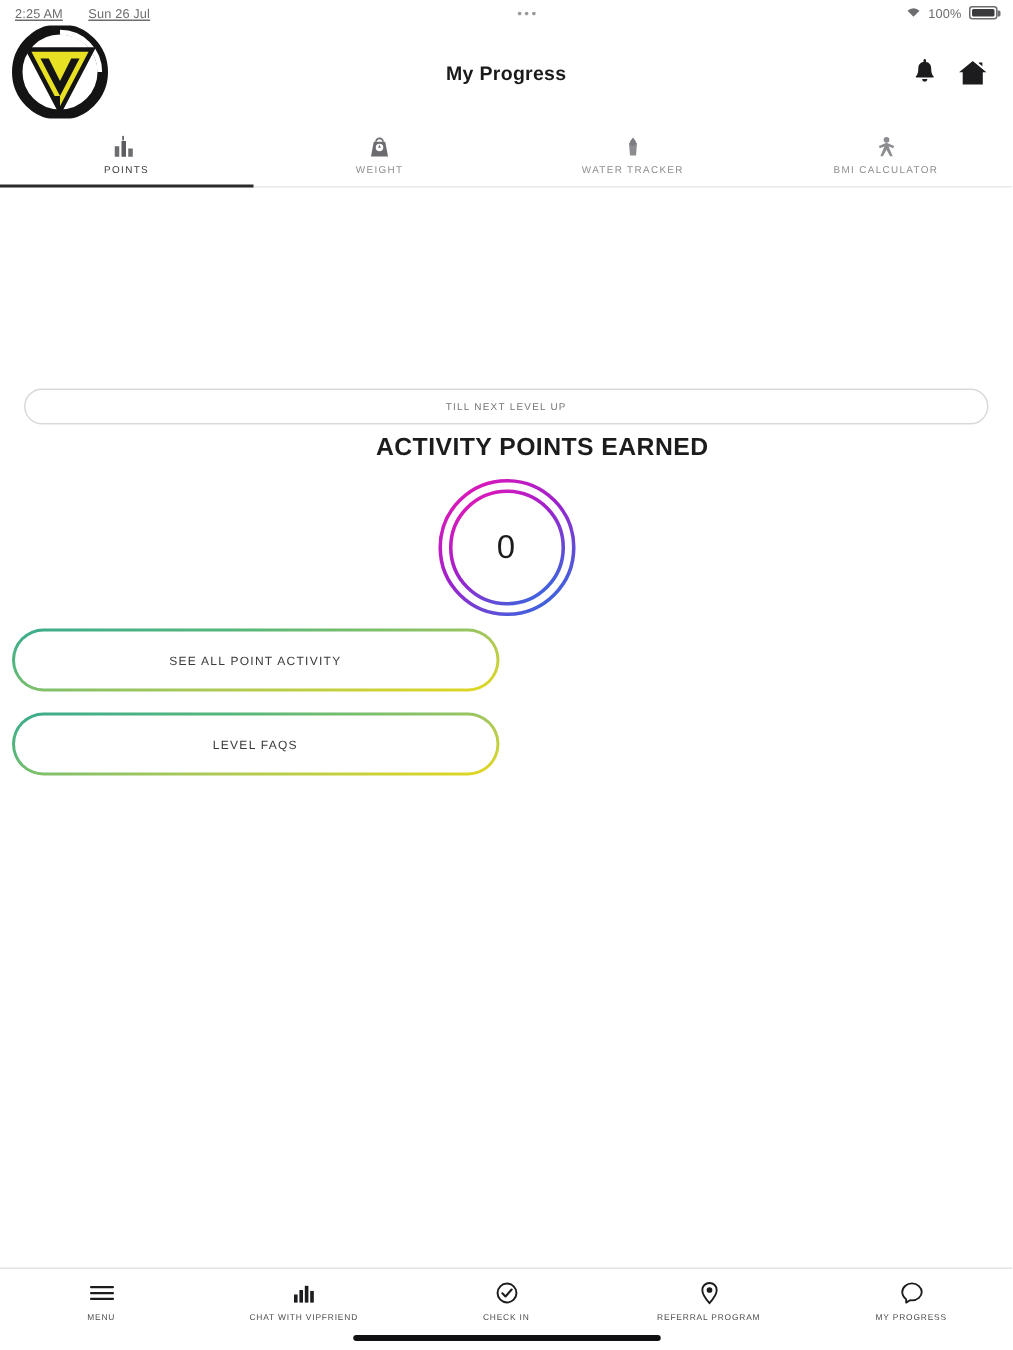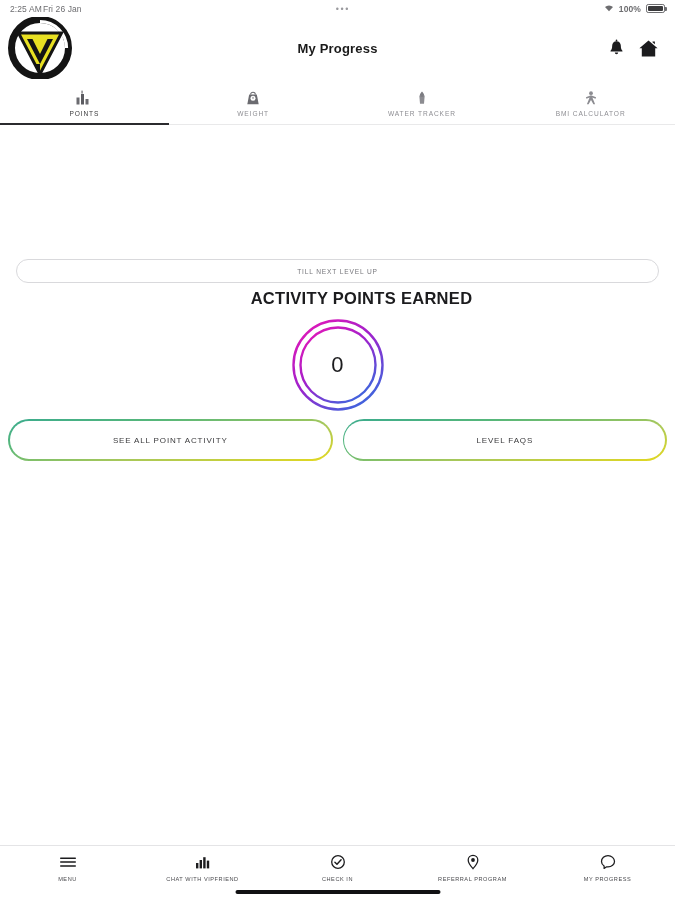--- a/index.html
+++ b/index.html
@@ -25,23 +25,23 @@
   .statusbar {
     height: 17px;
     flex: 0 0 17px;
     display: flex;
     align-items: center;
     padding: 0 10px;
     font-size: 8.5px;
     color: #6d6d70;
     letter-spacing: 0.1px;
   }
-  .sb-left { display: flex; align-items: center; gap: 1px; }
+  .sb-left { display: flex; align-items: center; gap: 17px; text-decoration: underline; }
   .sb-center { flex: 1; text-align: center; color: #9a9a9e; letter-spacing: 1.6px; font-size: 9px; line-height: 6px; }
-  .sb-right { display: flex; align-items: center; gap: 5px; font-weight: bold; }
+  .sb-right { display: flex; align-items: center; gap: 5px; }
   .wifi-glyph { font-size: 9px; color: #6d6d70; line-height: 1; }
   .battery {
     width: 19px; height: 9px;
     border: 1px solid #6d6d70;
     border-radius: 2.2px;
     position: relative;
     padding: 1px;
   }
   .battery::after {
     content: "";
@@ -178,20 +178,21 @@
   }
 
   
   .actions {
     position: absolute;
     left: 8px; right: 8px;
     top: 294px;
     display: flex;
     flex-wrap: wrap;
     gap: 14px 10px;
+    flex-direction: column;
   }
   .action-btn {
     width: calc(50% - 5px);
     height: 42px;
     border-radius: 21px;
     padding: 1.6px;
     background: linear-gradient(170deg, #3aab8e 0%, #57b77a 28%, #a8c85a 62%, #e4d81f 100%);
     display: block;
   }
   .action-btn > span {
@@ -246,21 +247,21 @@
   }
 </style>
 </head>
 <body>
 
 <div id="app">
 
   <div class="statusbar">
     <div class="sb-left">
       <span>2:25 AM</span>
-      <span>Fri 26 Jan</span>
+      <span>Sun 26 Jul</span>
     </div>
     <div class="sb-center">•••</div>
     <div class="sb-right">
       <span class="wifi-glyph">
         <svg width="10" height="8" viewBox="0 0 10 8">
             <path d="M5 7.2 1 3.1a5.6 5.6 0 0 1 8 0L5 7.2Z" fill="#6d6d70"></path>
           </svg>
       </span>
       <span>100%</span>
       <span class="battery">

